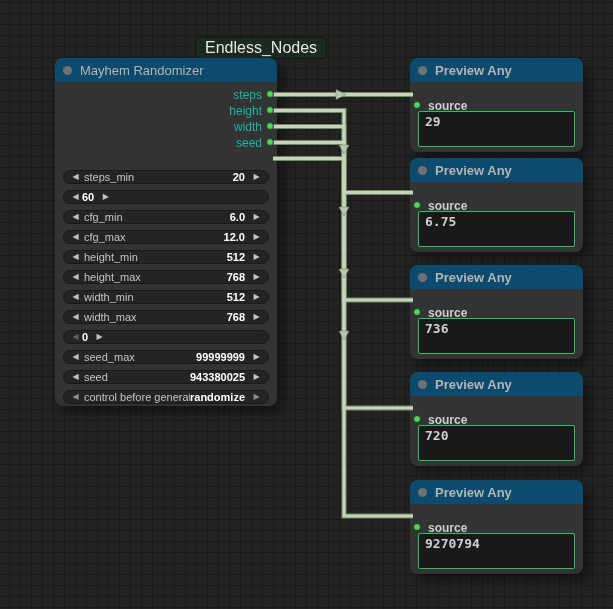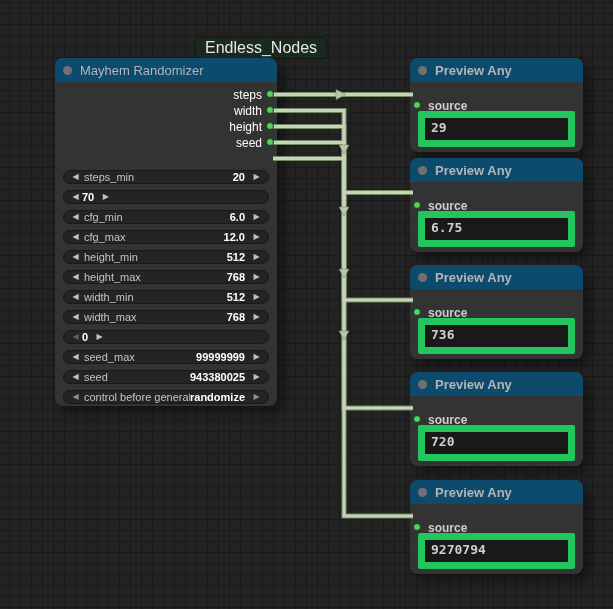--- a/index.html
+++ b/index.html
@@ -41,21 +41,21 @@
 
   .slot-dot {
     position: absolute; width: 8px; height: 8px; border-radius: 50%;
     background: #54d35e; border: 1px solid #173d1c; z-index: 6;
   }
 
   
   #mayhem { left: 55px; top: 58px; width: 222px; height: 348px; }
   .outputs { position: absolute; left: 0; right: 0; top: 29px; }
   .out-row { position: relative; height: 16px; display: flex; align-items: center; justify-content: flex-end; padding-right: 15px; }
-  .out-row .out-label { font-size: 12px; color: #ffffff; }
+  .out-row .out-label { font-size: 12px; color: #14b8a6; }
   .out-row .slot-dot { right: 3px; top: 50%; margin-top: -5px; }
 
   .widgets { position: absolute; left: 0; right: 0; top: 112px; }
   .widget {
     height: 14px; margin: 0 8px 6px 8px; border-radius: 8px;
     background: #242424; border: 1px solid #191919;
     display: flex; align-items: center; padding: 0 5px;
     font-size: 11px; line-height: 12px;
   }
   .arr { width: 13px; flex: 0 0 auto; text-align: center; font-size: 8px; color: #c2c2c2; }
@@ -64,21 +64,21 @@
   .wlabel { flex: 1 1 auto; color: #c4c4c4; margin-left: 2px; white-space: nowrap; overflow: hidden; }
   .wvalue { flex: 0 0 auto; color: #ffffff; font-weight: bold; margin-right: 5px; white-space: nowrap; }
 
   
   .preview { width: 173px; height: 94px; font-weight: bold; }
   .src-row { position: absolute; left: 0; right: 0; top: 40px; height: 16px; display: flex; align-items: center; padding-left: 18px; }
   .src-row .slot-dot { left: 3px; top: 50%; margin-top: -5px; }
   .src-label { font-size: 12px; color: #cdcdcd; }
   .value-box {
     position: absolute; left: 8px; top: 53px; width: 157px; height: 36px;
-    background: #191919; border: 7px solid #22c55e; border-radius: 2px;
+    background: #191919; border: 1px solid #22c55e; border-radius: 2px;
     padding: 2px 6px; font-family: "DejaVu Sans Mono", monospace;
     font-size: 13px; color: #cfcfcf; overflow: hidden;
   }
 
   
   #wires { position: absolute; left: 0; top: 0; z-index: 5; pointer-events: none; }
   .wire-under { stroke: #71895f; stroke-width: 5; fill: none; }
   .wire-over  { stroke: #c8d3bd; stroke-width: 3; fill: none; }
   .wire-arrow { fill: #b9c7ae; stroke: #71895f; stroke-width: 0.5; }
 </style>
@@ -94,43 +94,43 @@
       <span class="collapse-dot"></span>
       <span class="node-title">Mayhem Randomizer</span>
     </div>
 
     <div class="outputs">
       <div class="out-row">
         <span class="out-label">steps</span>
         <span class="slot-dot"></span>
       </div>
       <div class="out-row">
+        <span class="out-label">height</span>
+        <span class="slot-dot"></span>
+      </div>
+      <div class="out-row">
         <span class="out-label">width</span>
-        <span class="slot-dot"></span>
-      </div>
-      <div class="out-row">
-        <span class="out-label">height</span>
         <span class="slot-dot"></span>
       </div>
       <div class="out-row">
         <span class="out-label">seed</span>
         <span class="slot-dot"></span>
       </div>
     </div>
 
     <div class="widgets">
       <div class="widget">
         <span class="arr">◀</span>
         <span class="wlabel">steps_min</span>
         <span class="wvalue">20</span>
         <span class="arr">▶</span>
       </div>
       <div class="widget">
         <span class="arr">◀</span>
-        <span class="wvalue">70</span>
+        <span class="wvalue">60</span>
         <span class="arr">▶</span>
       </div>
       <div class="widget">
         <span class="arr">◀</span>
         <span class="wlabel">cfg_min</span>
         <span class="wvalue">6.0</span>
         <span class="arr">▶</span>
       </div>
       <div class="widget">
         <span class="arr">◀</span>

